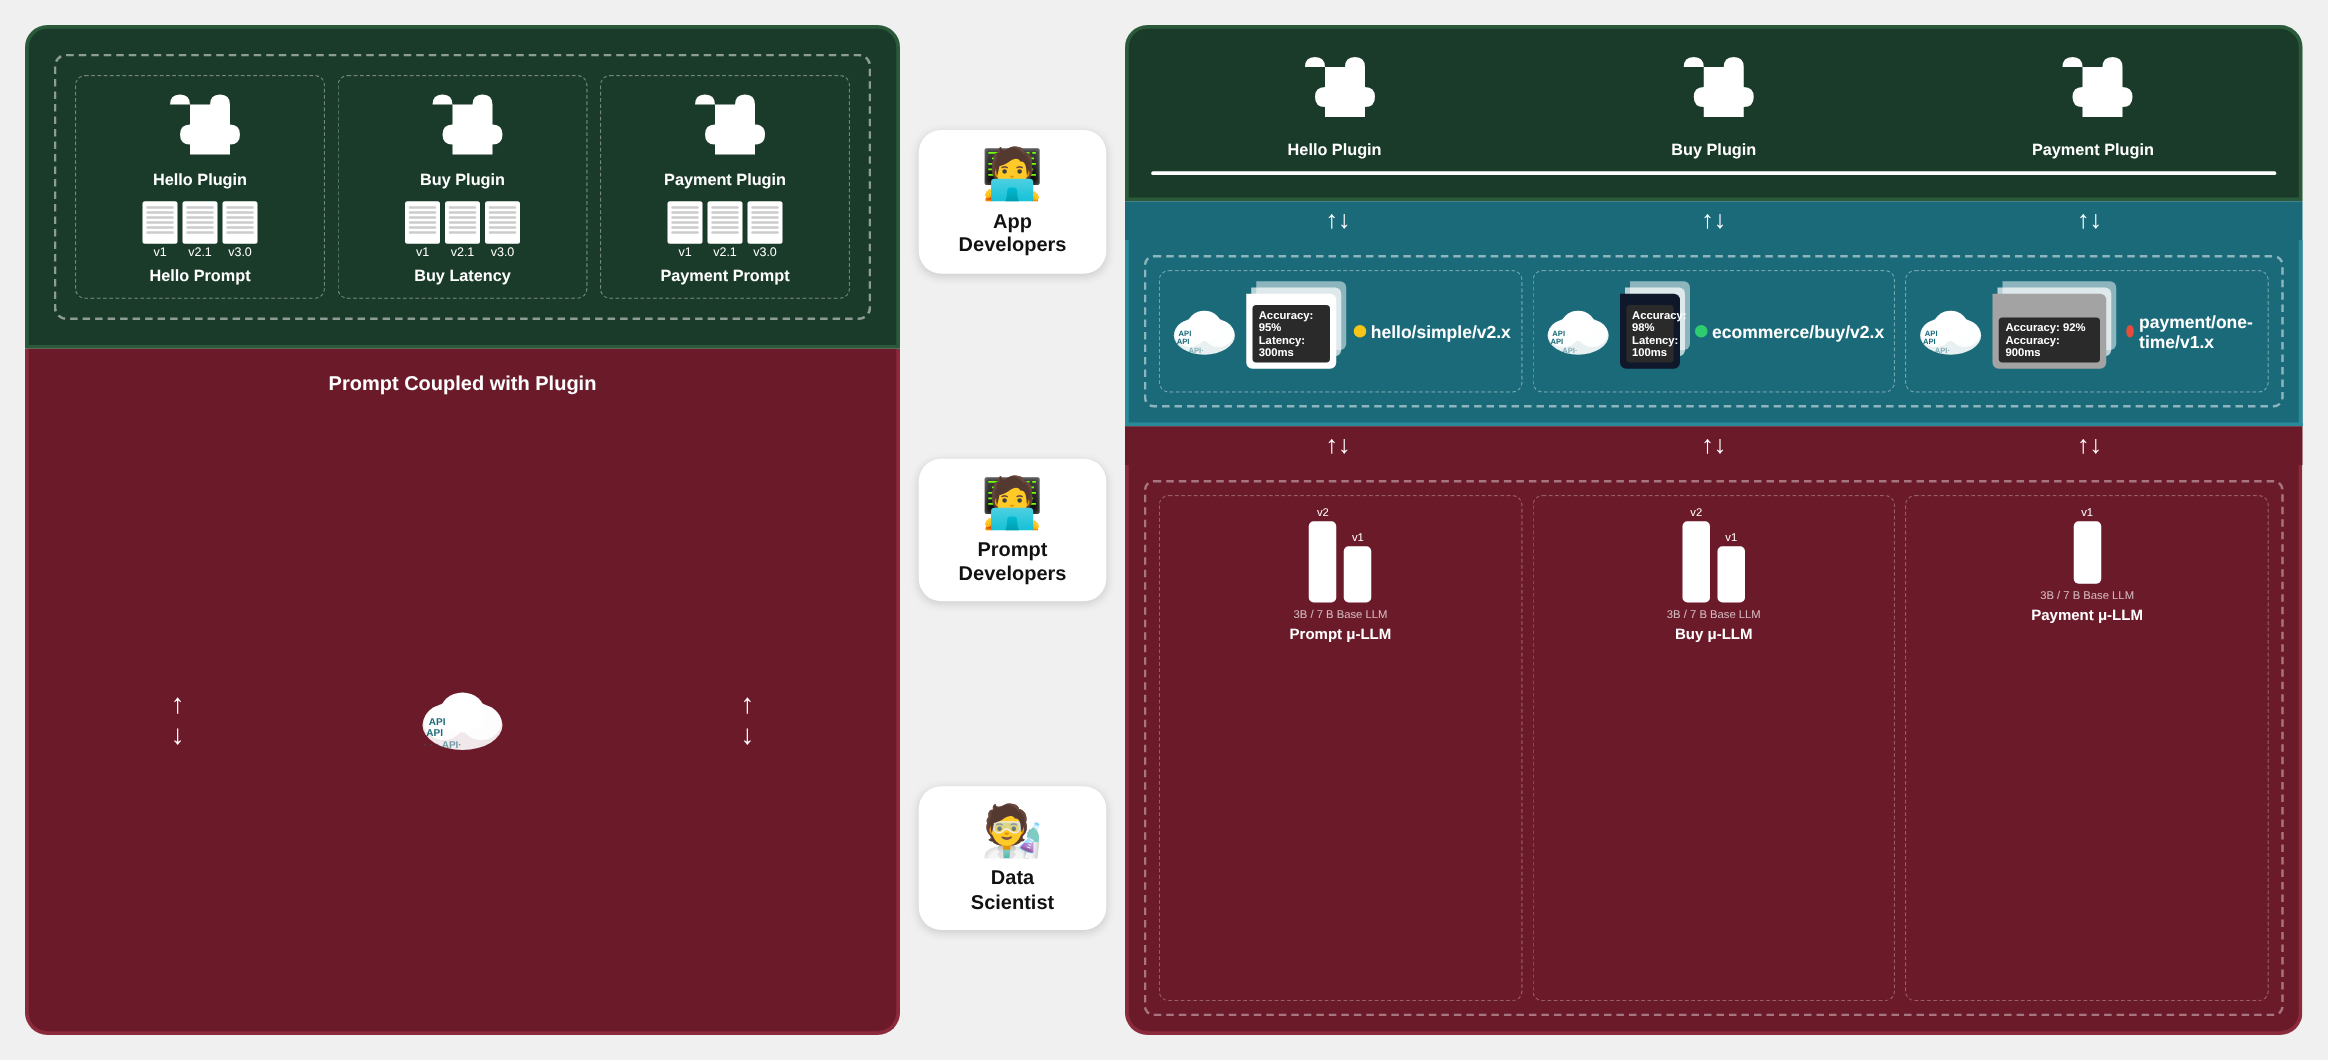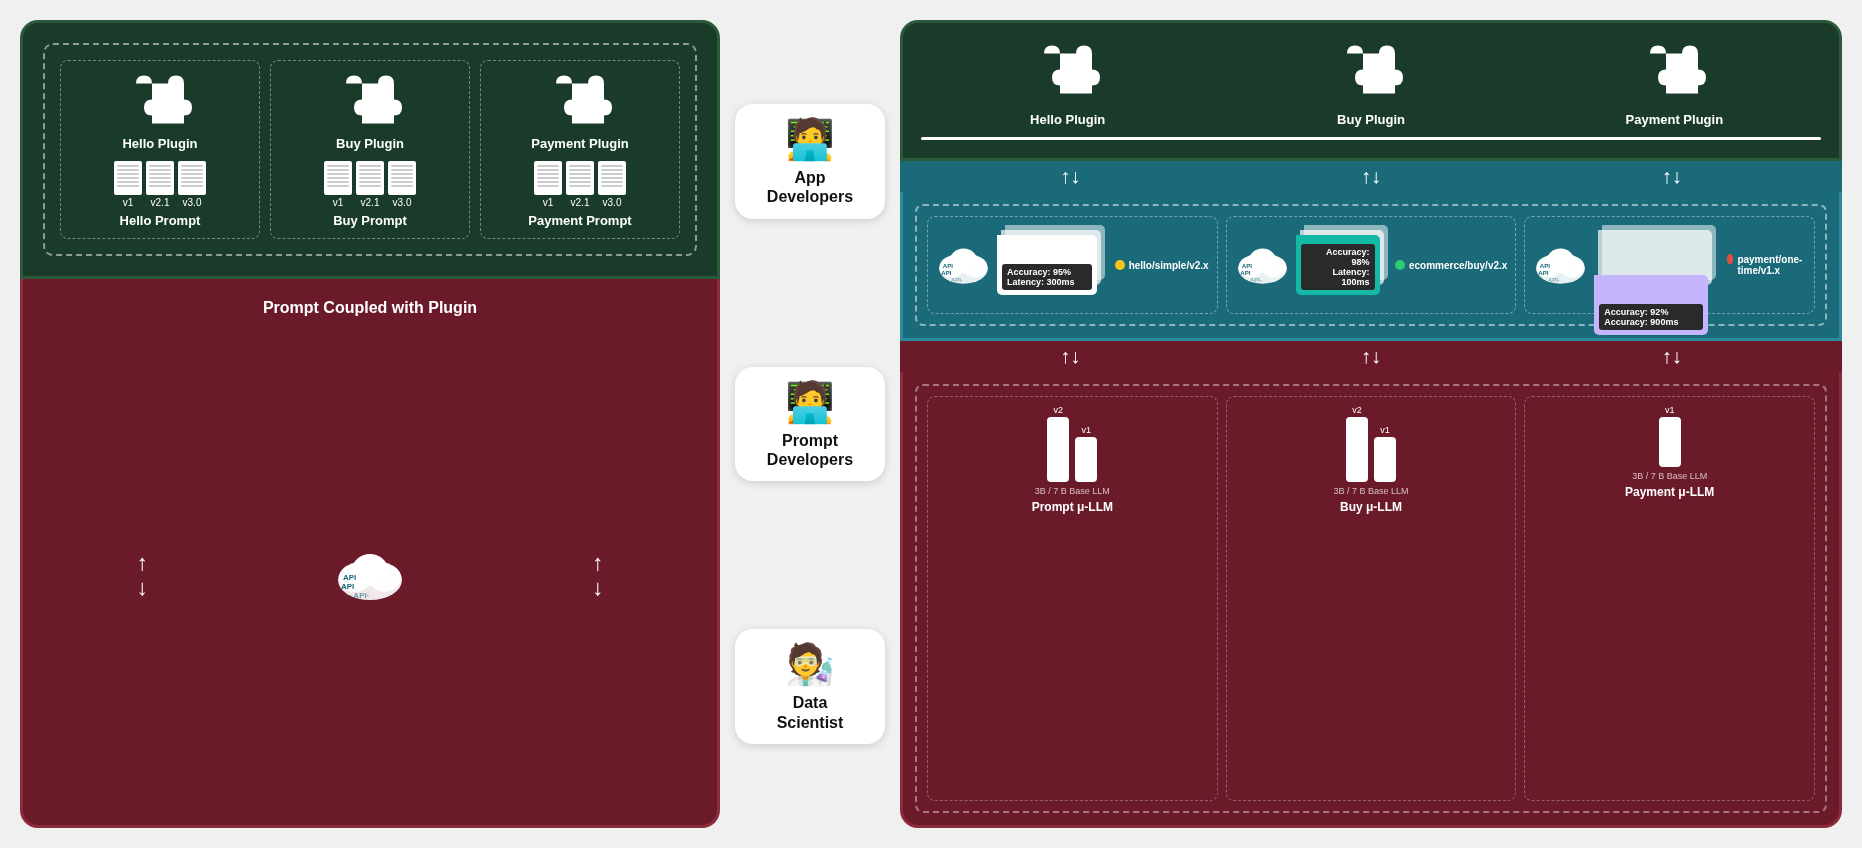--- a/index.html
+++ b/index.html
@@ -250,23 +250,24 @@
     }
 
     .api-cloud-sm {
       display: flex;
       flex-direction: column;
       align-items: center;
     }
 
     .route-label {
       display: flex;
+      align-items: center;
       gap: 4px;
       color: white;
-      font-size: 10px;
+      font-size: 14px;
       font-weight: 600;
     }
 
     .dot {
       width: 10px;
       height: 10px;
       border-radius: 50%;
     }
 
     .dot-yellow { background: #f5c518; }
@@ -370,21 +371,21 @@
             </div>
             <div class="prompt-doc">
               <div class="doc-icon"></div>
               <span class="version-label">v2.1</span>
             </div>
             <div class="prompt-doc">
               <div class="doc-icon"></div>
               <span class="version-label">v3.0</span>
             </div>
           </div>
-          <div class="prompt-section-label">Buy Prompt</div>
+          <div class="prompt-section-label">Buy Latency</div>
         </div>
 
         <div class="plugin-section">
           <svg class="puzzle-svg" viewBox="0 0 100 80">
             <path d="M20,15 Q20,5 30,5 Q40,5 40,15 L40,15 L60,15 Q60,5 70,5 Q80,5 80,15 L80,35 Q90,35 90,45 Q90,55 80,55 L80,65 L40,65 L40,55 Q30,55 30,45 Q30,35 40,35 L40,15 L20,15 Z" fill="white"></path>
           </svg>
           <div class="plugin-label">Payment Plugin</div>
           <div class="prompt-versions">
             <div class="prompt-doc">
               <div class="doc-icon"></div>
@@ -532,21 +533,21 @@
               <ellipse cx="50" cy="30" rx="16" ry="14" fill="white" opacity="0.9"></ellipse>
               <ellipse cx="35" cy="22" rx="18" ry="16" fill="white"></ellipse>
               <text x="8" y="32" font-size="8" fill="#1a6a7a" font-weight="bold">API</text>
               <text x="6" y="41" font-size="8" fill="#1a6a7a" font-weight="bold">API</text>
               <text x="4" y="50" font-size="8" fill="#1a6a7a" font-weight="bold" opacity="0.5">· · · API·</text>
             </svg>
           </div>
           <div style="position:relative;width:100%;height:80px;">
             <div style="position:absolute;top:0;left:8px;width:90%;height:55px;background:rgba(255,255,255,0.5);border-radius:0 5px 5px 5px;"></div>
             <div style="position:absolute;top:5px;left:4px;width:90%;height:55px;background:rgba(255,255,255,0.7);border-radius:0 5px 5px 5px;"></div>
-            <div style="position:absolute;top:10px;left:0;width:90%;height:60px;background:#14b8a6;border-radius:0 5px 5px 5px;padding:5px;text-align:right;">
+            <div style="position:absolute;top:10px;left:0;width:90%;height:60px;background:#0f172a;border-radius:0 5px 5px 5px;padding:5px;">
               <div style="background:#2a2a2a;color:white;font-size:9px;font-weight:700;padding:3px 5px;border-radius:3px;position:absolute;bottom:5px;left:5px;right:5px;">
                 <span>Accuracy: 98%</span><br>
                 <span>Latency: 100ms</span>
               </div>
             </div>
           </div>
           <div class="route-label">
             <div class="dot dot-green"></div>
             <span>ecommerce/buy/v2.x</span>
           </div>
@@ -560,21 +561,21 @@
               <ellipse cx="50" cy="30" rx="16" ry="14" fill="white" opacity="0.9"></ellipse>
               <ellipse cx="35" cy="22" rx="18" ry="16" fill="white"></ellipse>
               <text x="8" y="32" font-size="8" fill="#1a6a7a" font-weight="bold">API</text>
               <text x="6" y="41" font-size="8" fill="#1a6a7a" font-weight="bold">API</text>
               <text x="4" y="50" font-size="8" fill="#1a6a7a" font-weight="bold" opacity="0.5">· · · API·</text>
             </svg>
           </div>
           <div style="position:relative;width:100%;height:80px;">
             <div style="position:absolute;top:0;left:8px;width:90%;height:55px;background:rgba(255,255,255,0.5);border-radius:0 5px 5px 5px;"></div>
             <div style="position:absolute;top:5px;left:4px;width:90%;height:55px;background:rgba(255,255,255,0.7);border-radius:0 5px 5px 5px;"></div>
-            <div style="position:absolute;top:10px;left:0;width:90%;height:60px;background:#c4b5fd;border-radius:0 5px 5px 5px;padding:5px;margin-top:40px;">
+            <div style="position:absolute;top:10px;left:0;width:90%;height:60px;background:#a3a3a3;border-radius:0 5px 5px 5px;padding:5px;">
               <div style="background:#2a2a2a;color:white;font-size:9px;font-weight:700;padding:3px 5px;border-radius:3px;position:absolute;bottom:5px;left:5px;right:5px;">
                 <span>Accuracy: 92%</span><br>
                 <span>Accuracy: 900ms</span>
               </div>
             </div>
           </div>
           <div class="route-label">
             <div class="dot dot-red"></div>
             <span>payment/one-time/v1.x</span>
           </div>

